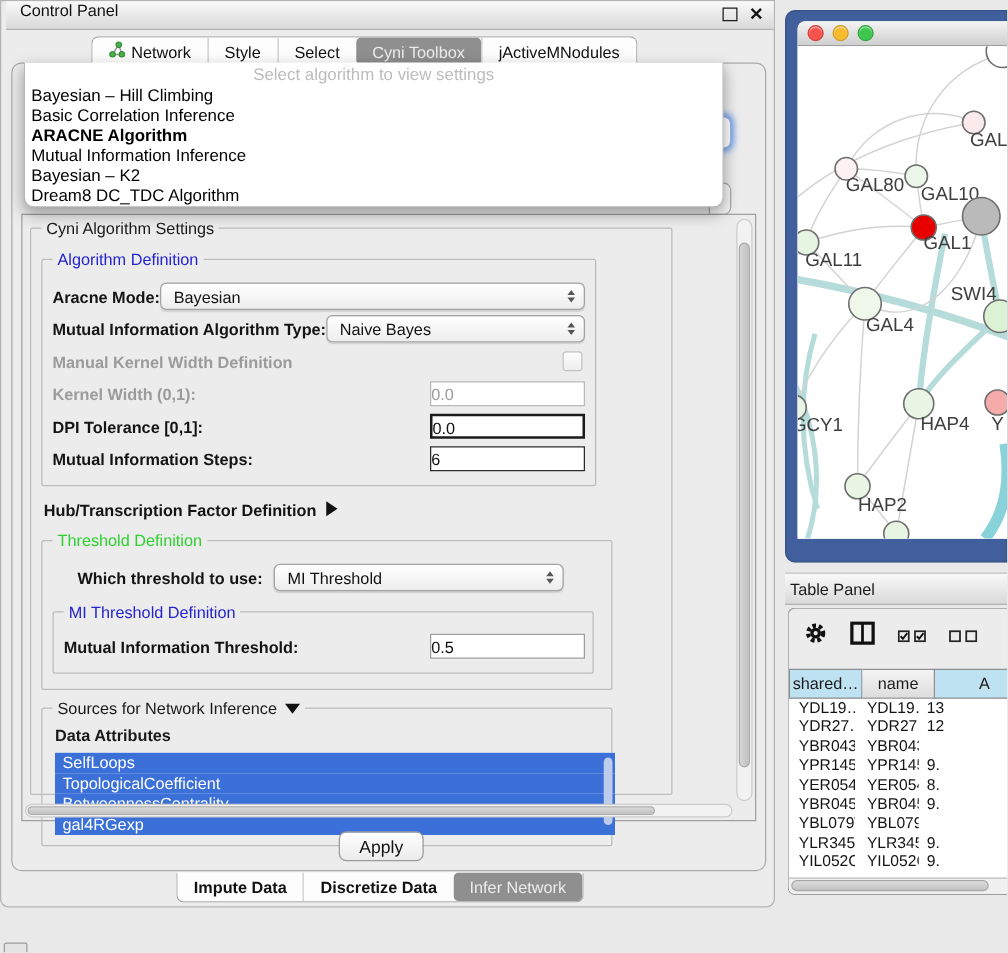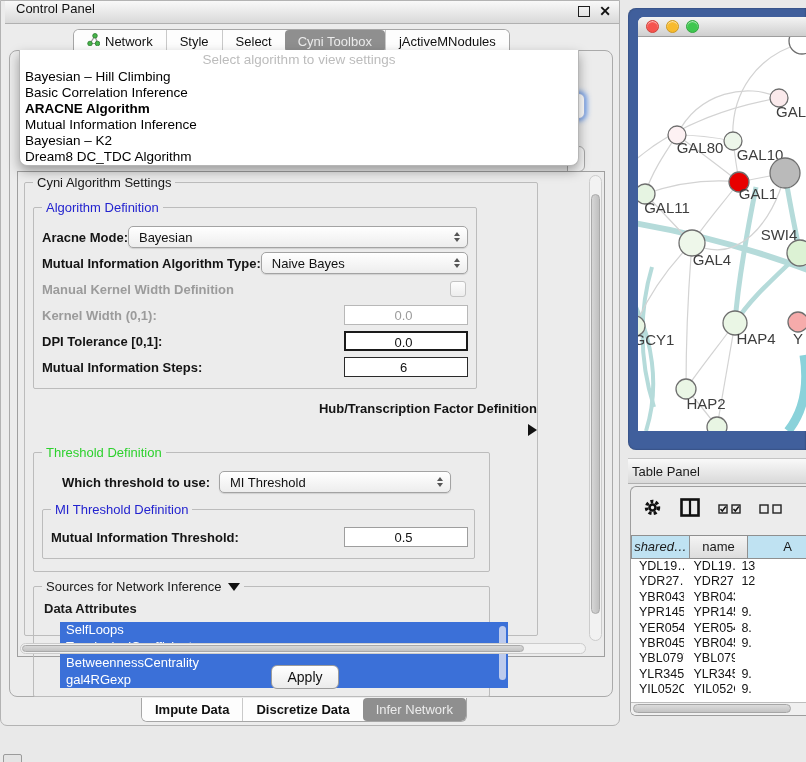--- a/index.html
+++ b/index.html
@@ -61,38 +61,38 @@
   .combo{height:22px;margin-left:auto;display:flex;align-items:center;box-sizing:border-box;
          border:1px solid #a3a3a3;border-radius:5px;background:linear-gradient(#ffffff,#ededed);
          box-shadow:0 1px 1px rgba(0,0,0,.12);}
   .combo .cval{flex:1;font-size:13px;padding-left:10px;color:#111;white-space:nowrap;}
   .arrows{display:flex;flex-direction:column;gap:2px;margin-right:7px;}
   .tri-up{width:0;height:0;border-left:3.5px solid transparent;border-right:3.5px solid transparent;
           border-bottom:4.5px solid #555;}
   .tri-down{width:0;height:0;border-left:3.5px solid transparent;border-right:3.5px solid transparent;
             border-top:4.5px solid #555;}
   .tfield{height:20px;width:124px;margin-left:auto;box-sizing:border-box;background:#fff;
-          font-size:13px;text-align:center;padding:2px 5px 0 0;color:#111;}
+          font-size:13px;text-align:left;padding:2px 5px 0 0;color:#111;}
   .tfield.disabled{border:1px solid #b8b8b8;color:#9b9b9b;}
   .tfield.strong{border:2px solid #1a1a1a;}
   .tfield.mid{border:1.5px solid #2a2a2a;}
   .tfield.plain{border:1px solid #9e9e9e;}
   .checkbox{width:14px;height:14px;margin-left:auto;margin-right:2px;border:1px solid #c3c3c3;
             border-radius:3px;background:linear-gradient(#fdfdfd,#ededed);}
-  #hub-row{margin:12px 0 0 10px;display:flex;align-items:flex-end;gap:8px;flex-direction:column;}
+  #hub-row{margin:12px 0 0 10px;display:flex;align-items:flex-start;gap:8px;}
   .expand-tri{width:0;height:0;border-top:6px solid transparent;border-bottom:6px solid transparent;
               border-left:9px solid #111;}
   #gb-threshold{margin:16px 47px 0 8px;padding:16px 8px 10px 8px;}
   #gb-mithr{margin:14px 6px 2px 0;padding:14px 6px 8px 8px;}
   #gb-sources{margin:14px 47px 0 8px;padding:10px 6px 8px 10px;}
   .src-legend{display:flex;align-items:center;gap:6px;}
   .collapse-tri{width:0;height:0;border-left:6px solid transparent;border-right:6px solid transparent;
                 border-top:8px solid #111;display:inline-block;}
   .dattr{font-size:13px;font-weight:bold;margin:4px 0 6px 0;}
-  .attr-list{position:relative;margin-left:16px;width:448px;height:66px;background:#fff;overflow:hidden;}
+  .attr-list{position:relative;margin-left:0;width:448px;height:66px;background:#fff;overflow:hidden;}
   .attr-item{height:16.5px;line-height:16.5px;background:#3b70d8;color:#fff;font-size:13px;
              padding-left:6px;white-space:nowrap;}
   .attr-thumb{position:absolute;right:2px;top:4px;width:7px;height:54px;border-radius:4px;
               background:#c4d0ee;opacity:.95;}
   
   #apply-btn{position:absolute;left:270px;top:664px;width:68px;height:24px;
              border:1px solid #9c9c9c;border-radius:6px;background:linear-gradient(#ffffff,#ebebeb);
              font-size:14px;color:#111;font-family:"Liberation Sans",sans-serif;z-index:4;}
   #bottom-tabbar{position:absolute;left:140px;top:697px;height:23px;display:flex;
                  background:#fdfdfd;border:1px solid #a6a6a6;border-top:none;
@@ -123,21 +123,21 @@
               border:1px solid #9e9e9e;border-right:none;border-radius:6px 0 0 6px;box-sizing:border-box;
               overflow:hidden;}
   #table-toolbar{display:flex;align-items:center;gap:18px;height:44px;padding-left:12px;}
   .cbx-pair{display:flex;gap:3px;}
   #tbl{position:absolute;left:0px;top:48px;right:0;bottom:0;background:#fff;}
   .thead{display:flex;height:24px;}
   .th{box-sizing:border-box;border:1px solid #8f8f8f;border-left:none;height:24px;line-height:22px;
       text-align:center;font-size:13px;background:linear-gradient(#f4f4f4,#dddddd);flex:0 0 auto;}
   .th:first-child{border-left:1px solid #8f8f8f;}
   .th-blue{background:#bfe2f2;}
-  .th:nth-child(1){width:59px;font-style:italic;}
+  .th:nth-child(1){width:59px;}
   .th:nth-child(2){width:58px;}
   .th:nth-child(3){width:80px;}
   .tr{display:flex;height:15.4px;background:#fff;}
   .td{box-sizing:border-box;font-size:12.5px;color:#141414;white-space:nowrap;overflow:hidden;
       line-height:15.4px;}
   .td0{width:59px;padding-left:8px;}
   .td1{width:58px;padding-left:10px;}
   .td2{width:80px;padding-left:6px;}
   #tbl-hsb{position:absolute;left:0;bottom:0;height:12px;right:0;background:#f0f0f0;
            border-top:1px solid #bdbdbd;}

